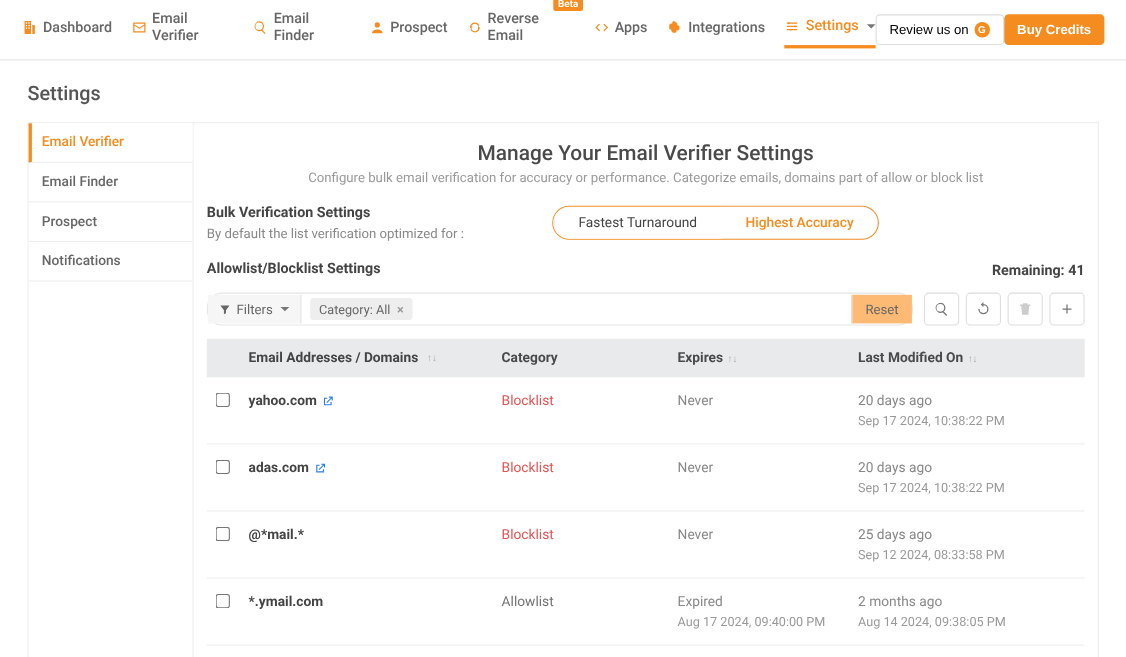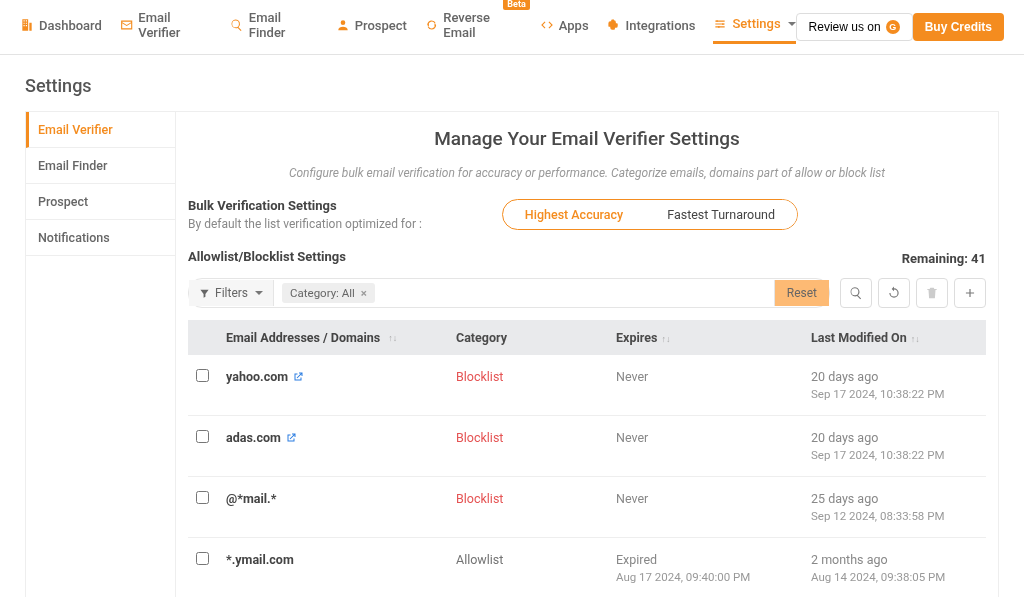--- a/index.html
+++ b/index.html
@@ -28,21 +28,21 @@
     
     
     .sidebar { width: 150px; border-right: 1px solid #eee; }
     .side-item { padding: 10px 12px; font-size: 12.5px; color: #666; border-bottom: 1px solid #eee; cursor: pointer; font-weight: 500; }
     .side-item.active { color: #f48c1f; border-left: 3px solid #f48c1f; background: #fff; padding-left: 9px; }
     
     
     .content { flex: 1; padding: 15px 12px; }
     .content-header { text-align: center; margin-bottom: 18px; }
     .content-title { font-size: 19px; color: #4a4a4a; font-weight: 500; }
-    .content-desc { font-size: 12px; color: #999; margin-top: 16px; font-style: italic; }
+    .content-desc { font-size: 12px; color: #999; margin-top: 4px; }
     
     .section-label { font-size: 13px; font-weight: 700; color: #444; margin-bottom: 4px; }
     .section-sub { font-size: 12px; color: #888; }
     
     .bulk-row { display: flex; align-items: center; gap: 80px; margin-bottom: 18px; }
     .toggle-pill { display: flex; border: 1px solid #f48c1f; border-radius: 18px; overflow: hidden; }
     .pill-opt { padding: 7px 22px; font-size: 12.5px; cursor: pointer; }
     .pill-opt.active { color: #f48c1f; font-weight: 500; }
     .pill-opt:not(.active) { color: #444; border-left: 1px solid #ddd; background: #fff; }
     .toggle-pill .pill-opt:last-child { border: 1px solid #ddd; border-left: none; border-radius: 0 18px 18px 0; margin: -1px -1px -1px 0; }
@@ -60,21 +60,21 @@
     .icon-btn { width: 32px; height: 30px; border: 1px solid #ddd; border-radius: 4px; margin-left: 6px; display: flex; align-items: center; justify-content: center; cursor: pointer; background: #fff; color: #777; }
     .toolbar-right { display: flex; align-items: center; margin-left: 4px; }
     
     
     .table { width: 100%; margin-top: 12px; }
     .thead { display: flex; background: #e9eaec; padding: 10px 8px; font-size: 12.5px; font-weight: 700; color: #4a4a4a; }
     .trow { display: flex; padding: 14px 8px; border-bottom: 1px solid #eee; font-size: 12.5px; align-items: flex-start; }
     .col-chk { width: 30px; }
     .col-email { width: 230px; font-weight: 700; color: #444; display: flex; align-items: center; gap: 4px; }
     .col-cat { width: 160px; }
-    .col-exp { width: 195px; }
+    .col-exp { width: 164px; }
     .col-mod { flex: 1; }
     .cat-blocklist { color: #e55353; }
     .cat-allowlist { color: #737373; }
     .sub { font-size: 11.5px; color: #999; font-weight: 400; margin-top: 3px; }
     .sort-arrows { font-size: 9px; color: #aaa; margin-left: 4px; font-weight: normal; }
     .ext-icon { color: #2a7de1; cursor: pointer; }
     input[type="checkbox"] { cursor: pointer; }
     svg.icon { fill: currentColor; }
   </style>
 </head>
@@ -164,22 +164,22 @@
         <div class="content-title">Manage Your Email Verifier Settings</div>
         <div class="content-desc">Configure bulk email verification for accuracy or performance. Categorize emails, domains part of allow or block list</div>
       </div>
 
       <div class="bulk-row">
         <div>
           <div class="section-label">Bulk Verification Settings</div>
           <div class="section-sub">By default the list verification optimized for :</div>
         </div>
         <div class="toggle-pill">
+          <div class="pill-opt">Fastest Turnaround</div>
           <div class="pill-opt active">Highest Accuracy</div>
-          <div class="pill-opt">Fastest Turnaround</div>
         </div>
       </div>
 
       <div class="allow-row">
         <div class="section-label">Allowlist/Blocklist Settings</div>
         <div class="remaining">Remaining: 41</div>
       </div>
 
       <div style="display:flex;align-items:center;">
         <div class="toolbar" style="flex:1;border-radius:14px;">

